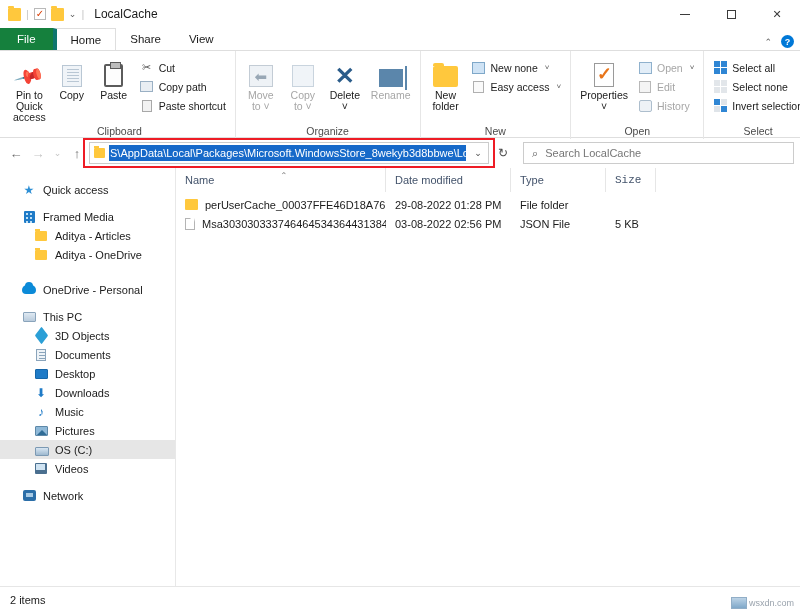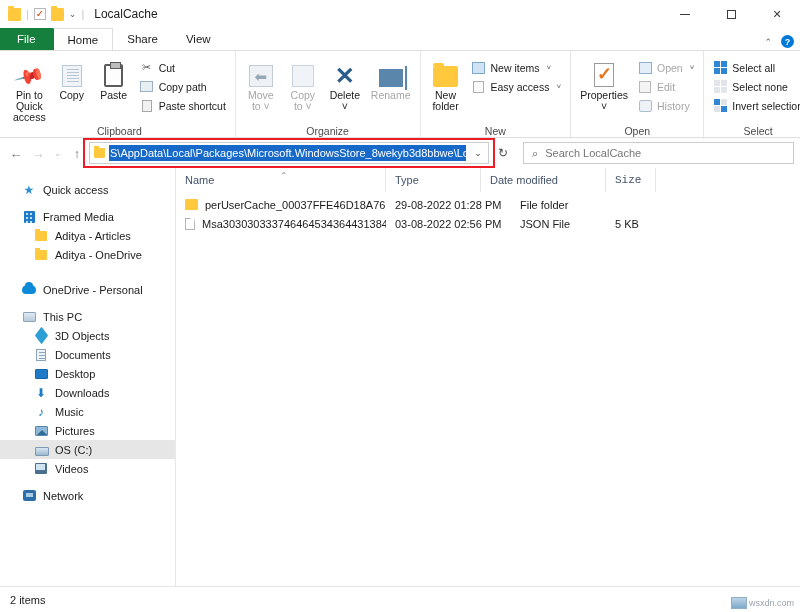--- a/index.html
+++ b/index.html
@@ -45,21 +45,21 @@
   .glyph-min { width:10px; height:1px; background:#3b3b3b; display:block; }
   .glyph-max { width:9px; height:9px; border:1px solid #3b3b3b; display:block; }
 
   
   .tabstrip { height:22px; display:flex; align-items:flex-end; position:relative; background:#fff; }
   .tab {
     height:22px; padding:0 14px; display:flex; align-items:center;
     font-size:11.5px; color:#1b1b1b;
   }
   .tab.file { background:#15803d; color:#fff; padding:0 17px; }
-  .tab.active { background:#ffffff; border-top:1px solid #dededE; border-left:1px solid #0f766e; border-right:1px solid #dededE; }
+  .tab.active { background:#ffffff; border-top:1px solid #dededE; border-left:4px solid #0f766e; border-right:1px solid #dededE; }
   .tab-right { position:absolute; right:6px; bottom:2px; display:flex; align-items:center; gap:9px; }
   .chev-up { color:#5b5b5b; font-size:9px; }
   .help-ico {
     width:13px; height:13px; border-radius:50%; background:#0078d7; color:#fff;
     font-size:9px; display:inline-flex; align-items:center; justify-content:center;
     font-weight:bold;
   }
 
   
   .ribbon {
@@ -342,21 +342,21 @@
               <span class="bi-newfolder"></span>
             </span>
           <span>New</span>
           <span>folder</span>
         </div>
         <div class="smallcol">
           <div class="smallbtn">
             <span class="si">
                 <span class="ic-newitem"></span>
               </span>
-            <span>New items</span>
+            <span>New none</span>
             <span class="caret-sm">˅</span>
           </div>
           <div class="smallbtn">
             <span class="si">
                 <span class="ic-easy"></span>
               </span>
             <span>Easy access</span>
             <span class="caret-sm">˅</span>
           </div>
         </div>
@@ -577,25 +577,25 @@
         <span>Network</span>
       </div>
     </div>
 
     <div class="content">
       <div class="colhead">
         <div class="ch c-name">
           <span>Name</span>
           <span class="sort-asc">⌃</span>
         </div>
+        <div class="ch c-date">
+          <span>Date modified</span>
+        </div>
         <div class="ch c-type">
           <span>Type</span>
-        </div>
-        <div class="ch c-date">
-          <span>Date modified</span>
         </div>
         <div class="ch c-size">
           <span>Size</span>
         </div>
       </div>
 
       <div class="filelist">
         <div class="frow">
           <span class="fn">
             <span class="file-ico-folder"></span>

